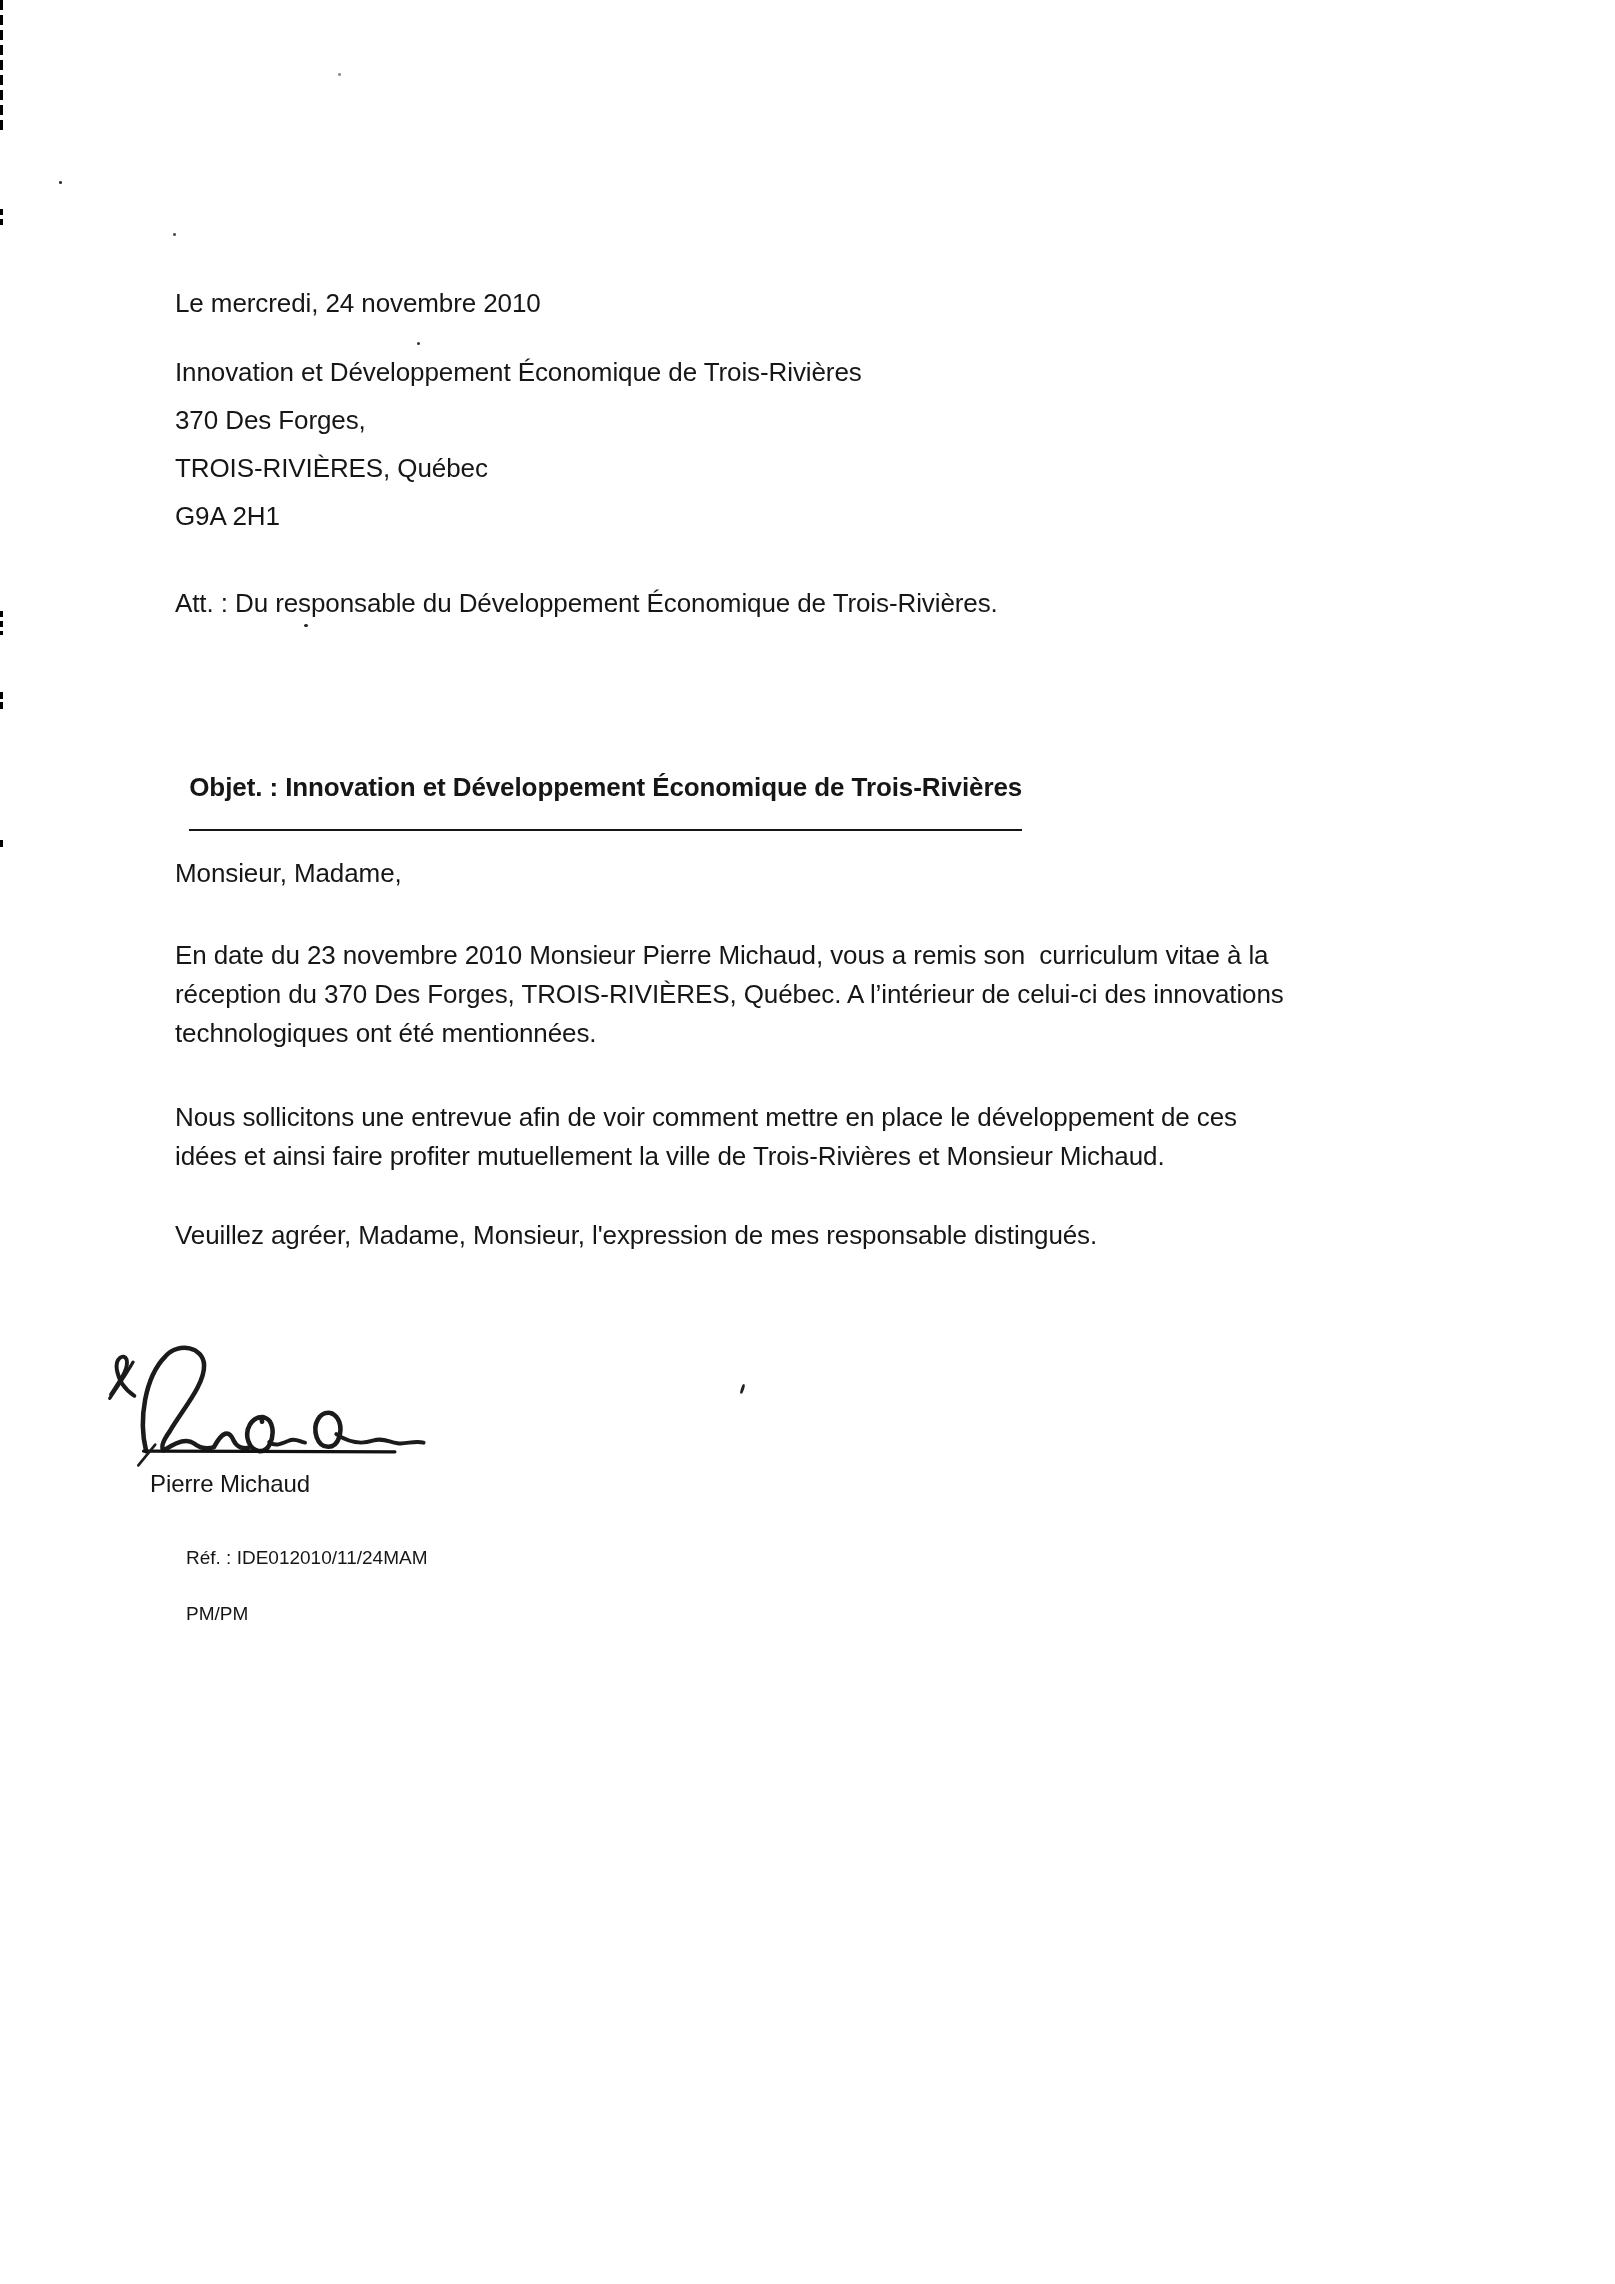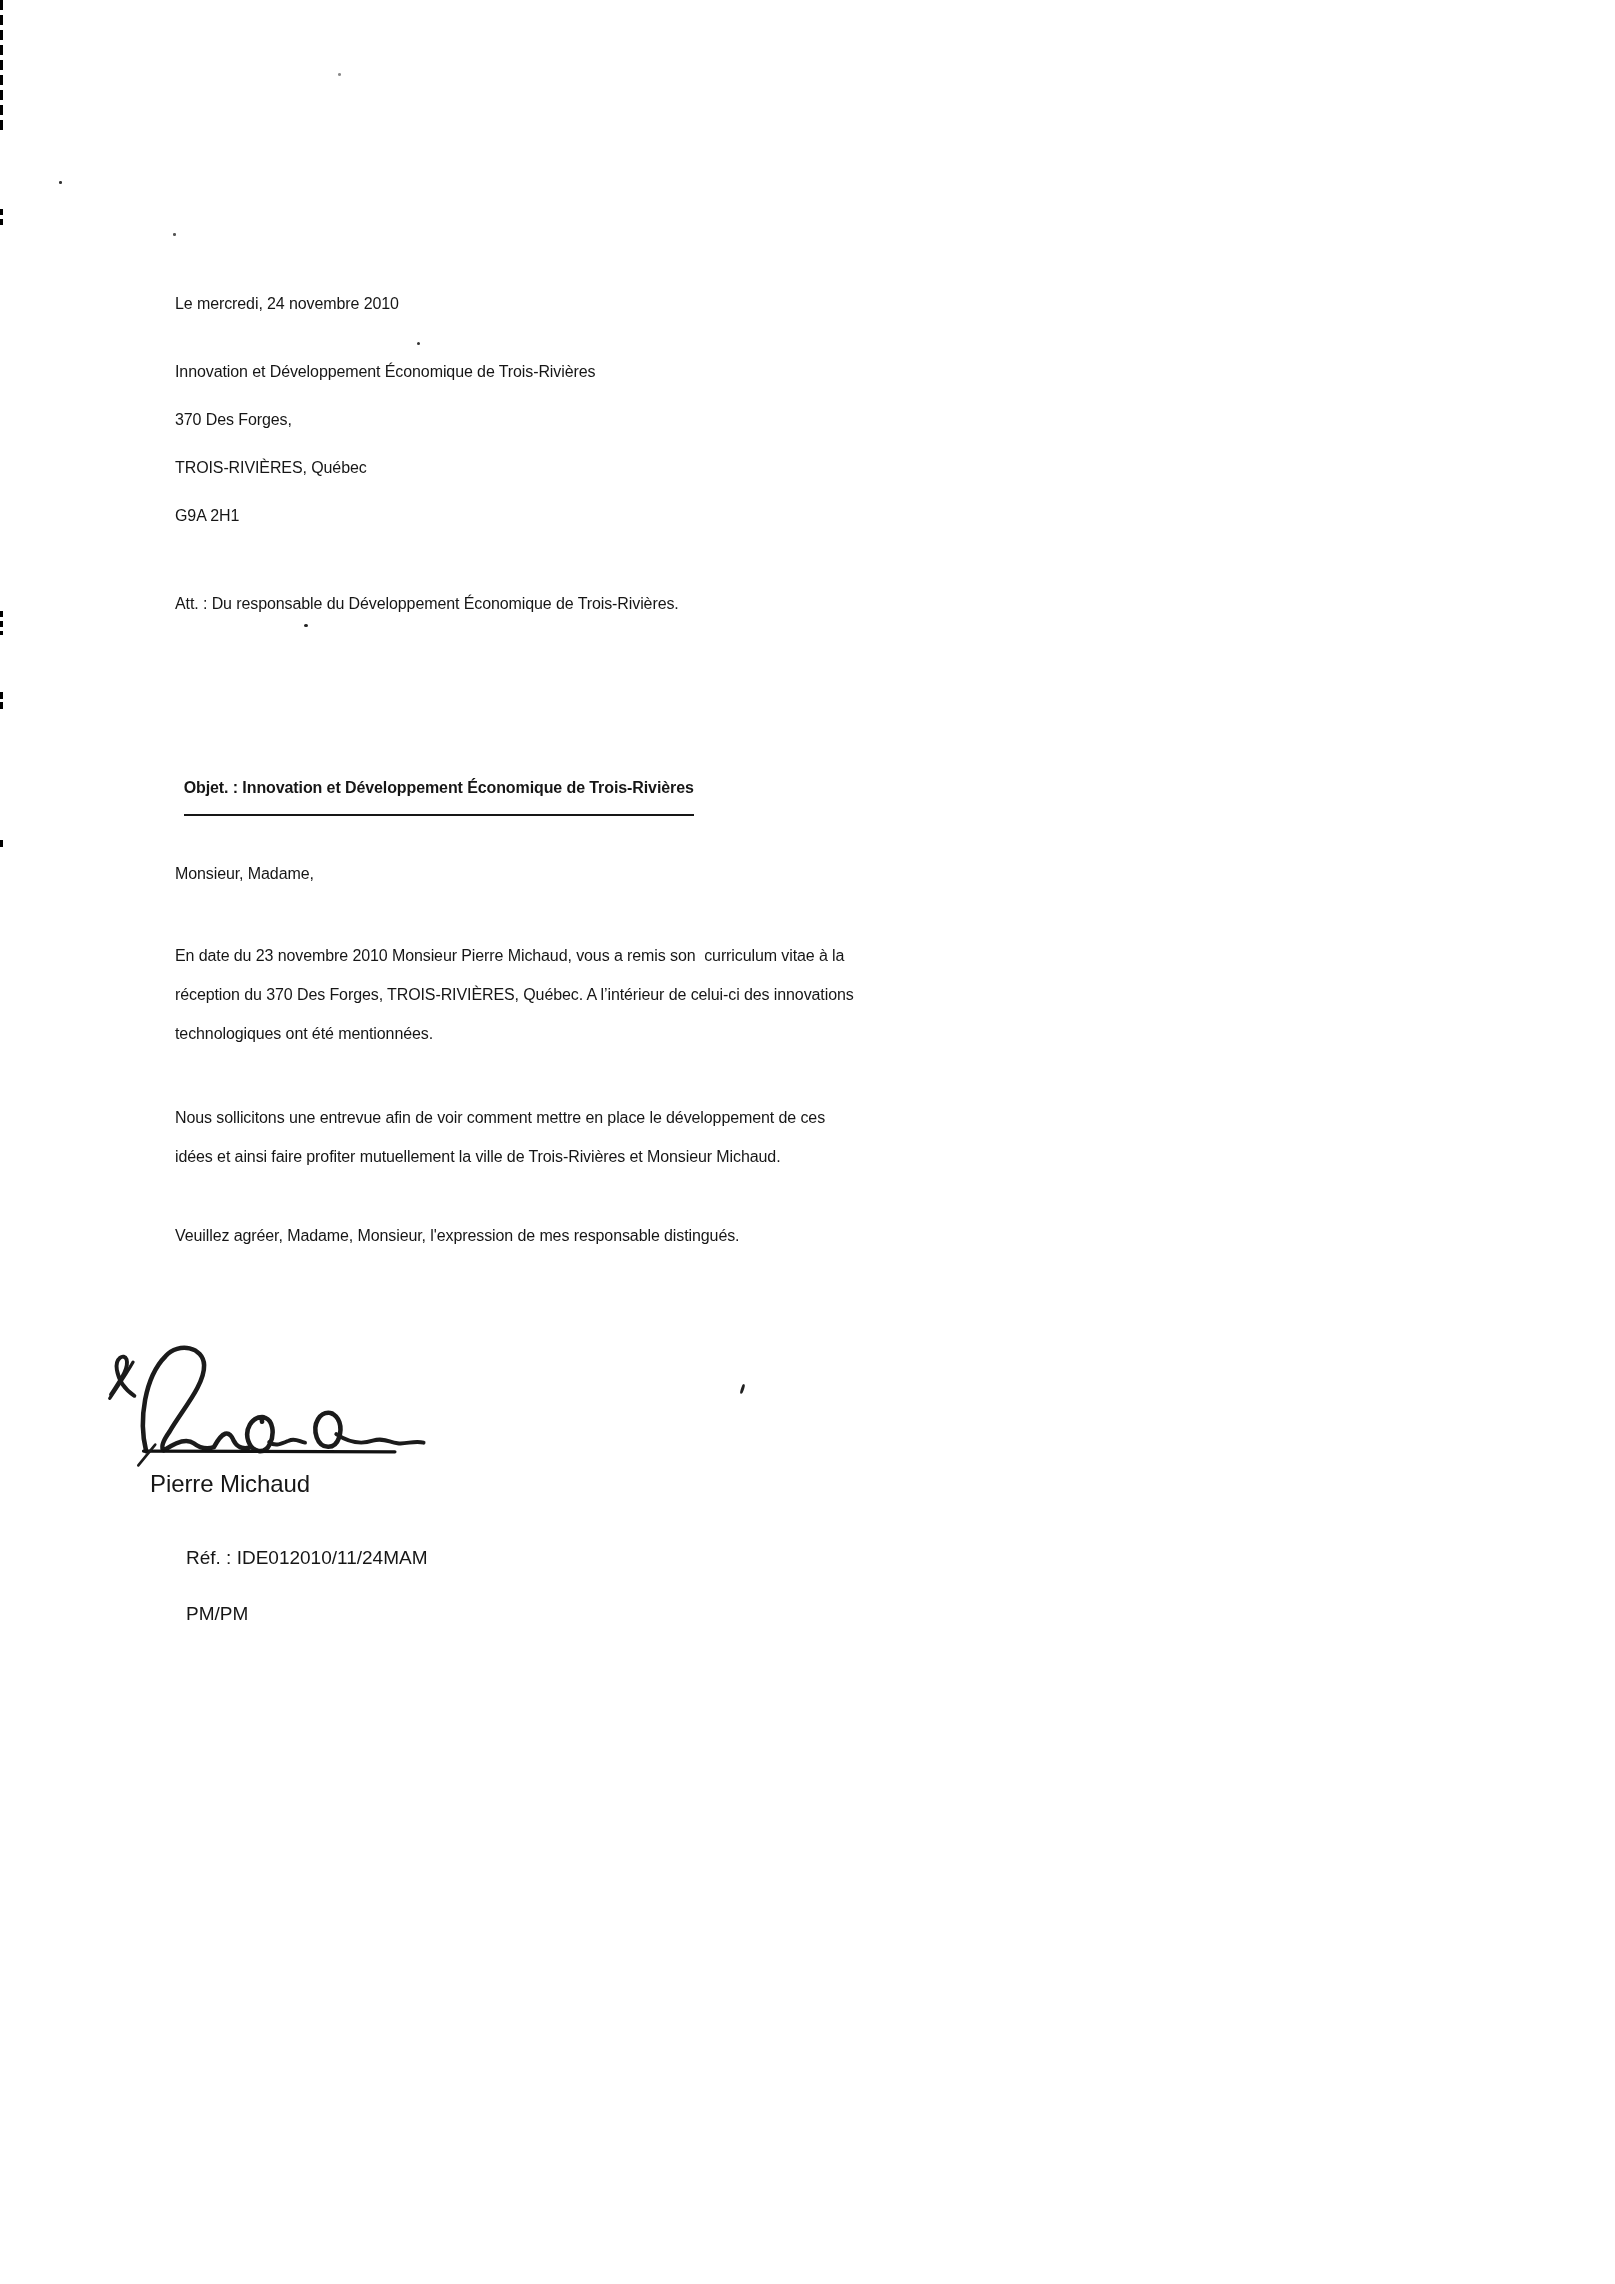--- a/index.html
+++ b/index.html
@@ -7,33 +7,33 @@
     width: 1616px;
     height: 2284px;
     position: relative;
     background: #ffffff;
     font-family: "Liberation Sans", sans-serif;
     color: #161616;
     overflow: hidden;
   }
   .abs { position: absolute; }
   .txt {
-    font-size: 16px;
+    font-size: 26px;
     line-height: 39px;
     letter-spacing: -0.1px;
     white-space: pre-wrap;
   }
   .date-line        { left: 175px; top: 284px; }
   .recipient-block  { left: 175px; top: 348px; line-height: 48px; }
   .attention-line   { left: 175px; top: 584px; font-weight: normal; }
   .subject-line     { left: 175px; top: 729px; font-weight: bold; }
   .subject-line .u  {
     display: inline-block;
     border-bottom: 2.6px solid #161616;
-    padding-bottom: 7px;
+    padding-bottom: 22px;
   }
   .salutation       { left: 175px; top: 854px; }
   .para-1           { left: 175px; top: 936px; }
   .para-2           { left: 175px; top: 1098px; }
   .closing-line     { left: 175px; top: 1216px; }
   .sig-flourish     { left: 107px; top: 1353px; }
   .sig-main         { left: 129px; top: 1343px; }
   .sig-name         { left: 150px; top: 1464px; font-size: 24px; }
   .reference-line   { left: 186px; top: 1538px; font-size: 19px; letter-spacing: 0; }
   .initials-line    { left: 186px; top: 1594px; font-size: 19px; letter-spacing: 0; }

